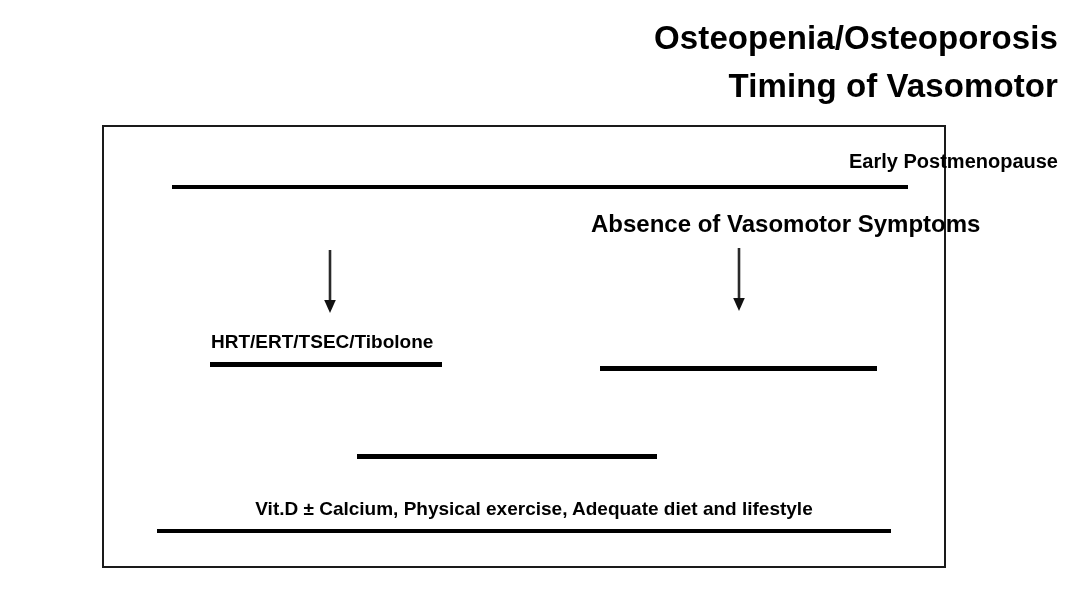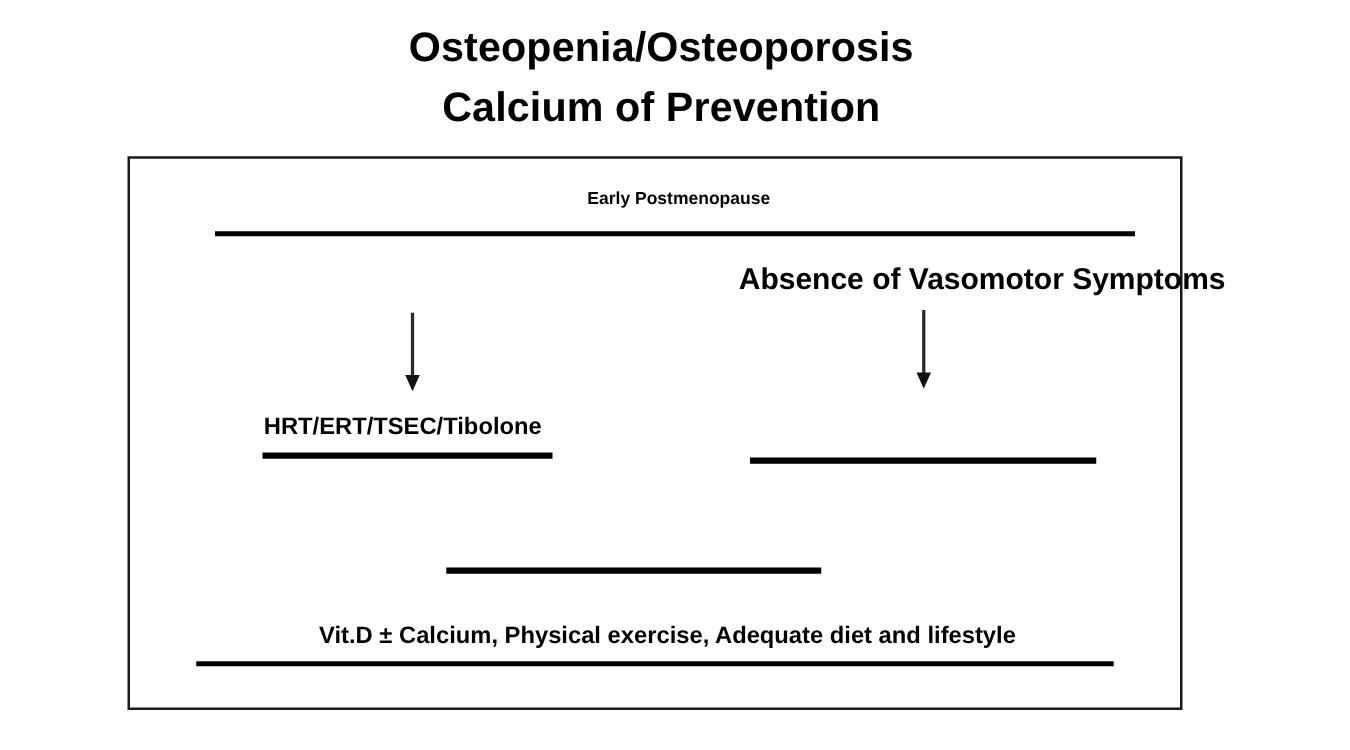--- a/index.html
+++ b/index.html
@@ -19,21 +19,21 @@
     background: #ffffff;
     overflow: hidden;
   }
 
   
   .title-block {
     position: absolute;
     left: 0;
     top: 14px;
     width: 1058px;
-    text-align: center;
+    text-align: right;
   }
   .title-line {
     font-size: 33px;
     font-weight: bold;
     line-height: 48px;
     letter-spacing: 0.1px;
     white-space: nowrap;
   }
 
   
@@ -50,25 +50,25 @@
 
   
   .txt {
     position: absolute;
     font-weight: bold;
     white-space: nowrap;
     line-height: 1;
   }
 
   .header-text {
-    left: 14px;
+    left: 0;
     top: 151px;
     width: 1058px;
-    text-align: center;
-    font-size: 14px;
+    text-align: right;
+    font-size: 20px;
   }
 
   .branch-left {
     left: 174px;
     top: 211px;
     font-size: 19px;
   }
   .branch-right {
     left: 591px;
     top: 212px;
@@ -116,21 +116,21 @@
   .arrow-left  { left: 320px; top: 250px; }
   .arrow-right { left: 729px; top: 248px; }
 </style>
 </head>
 <body>
 
 <div id="slide">
 
   <div class="title-block">
     <div class="title-line">Osteopenia/Osteoporosis</div>
-    <div class="title-line">Calcium of Prevention</div>
+    <div class="title-line">Timing of Vasomotor</div>
   </div>
 
   <div class="frame"></div>
 
   <div class="txt header-text">Early Postmenopause</div>
   <div class="rule rule-header"></div>
 
   <div class="txt branch-right">Absence of Vasomotor Symptoms</div>
 
   <div class="arrow arrow-left">

